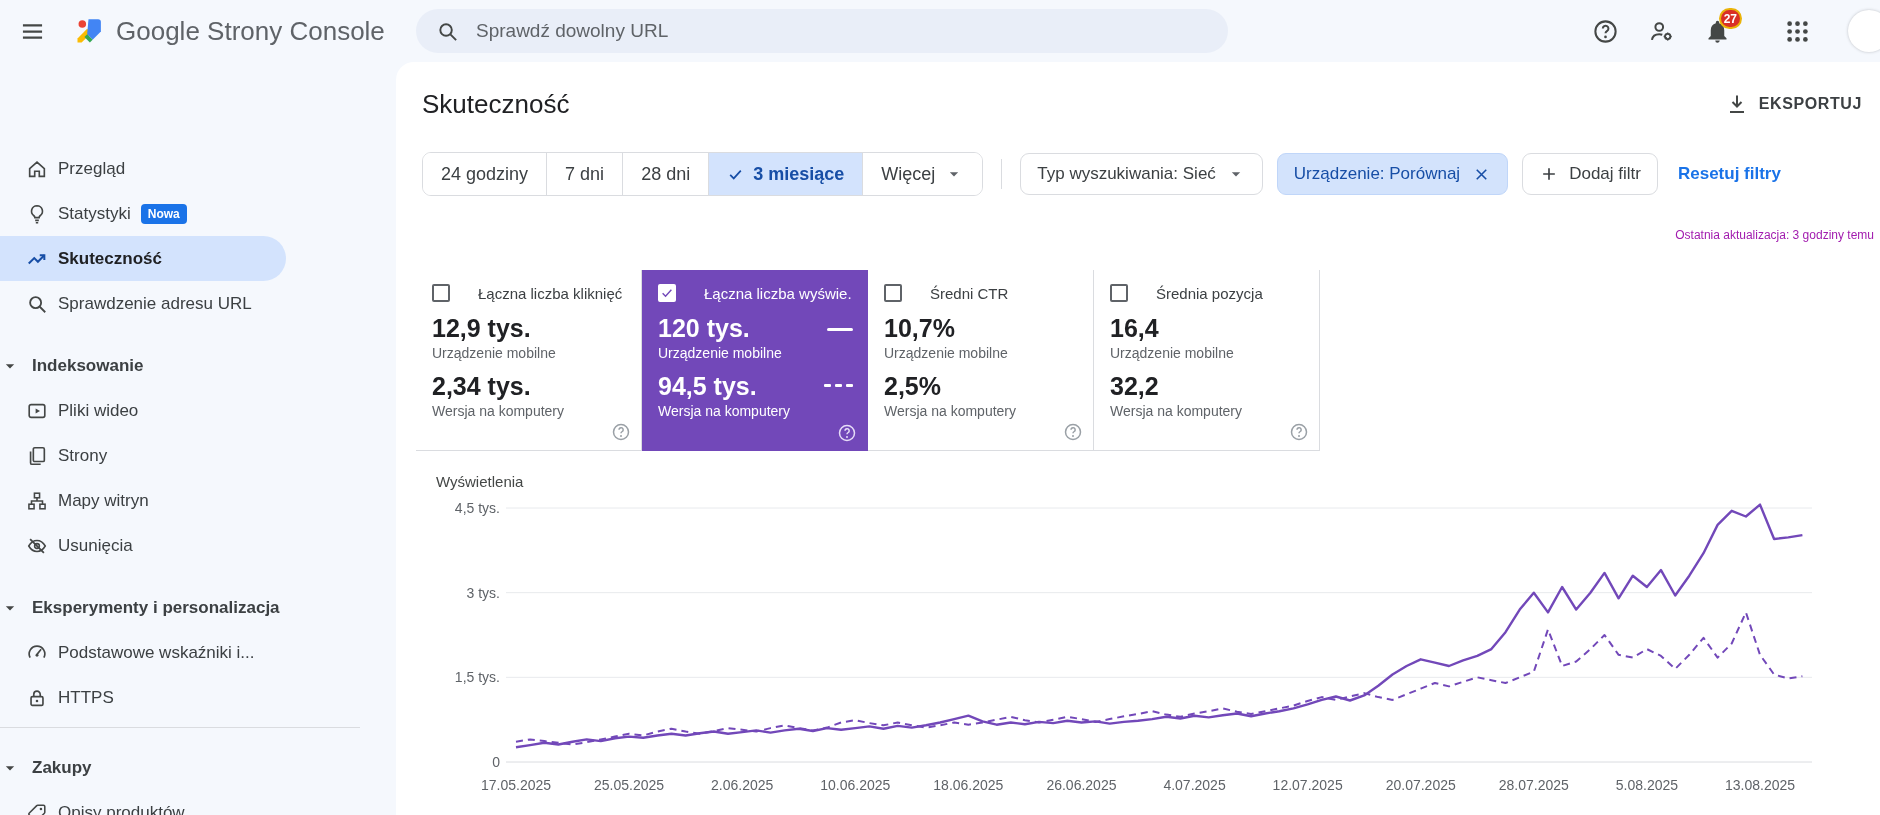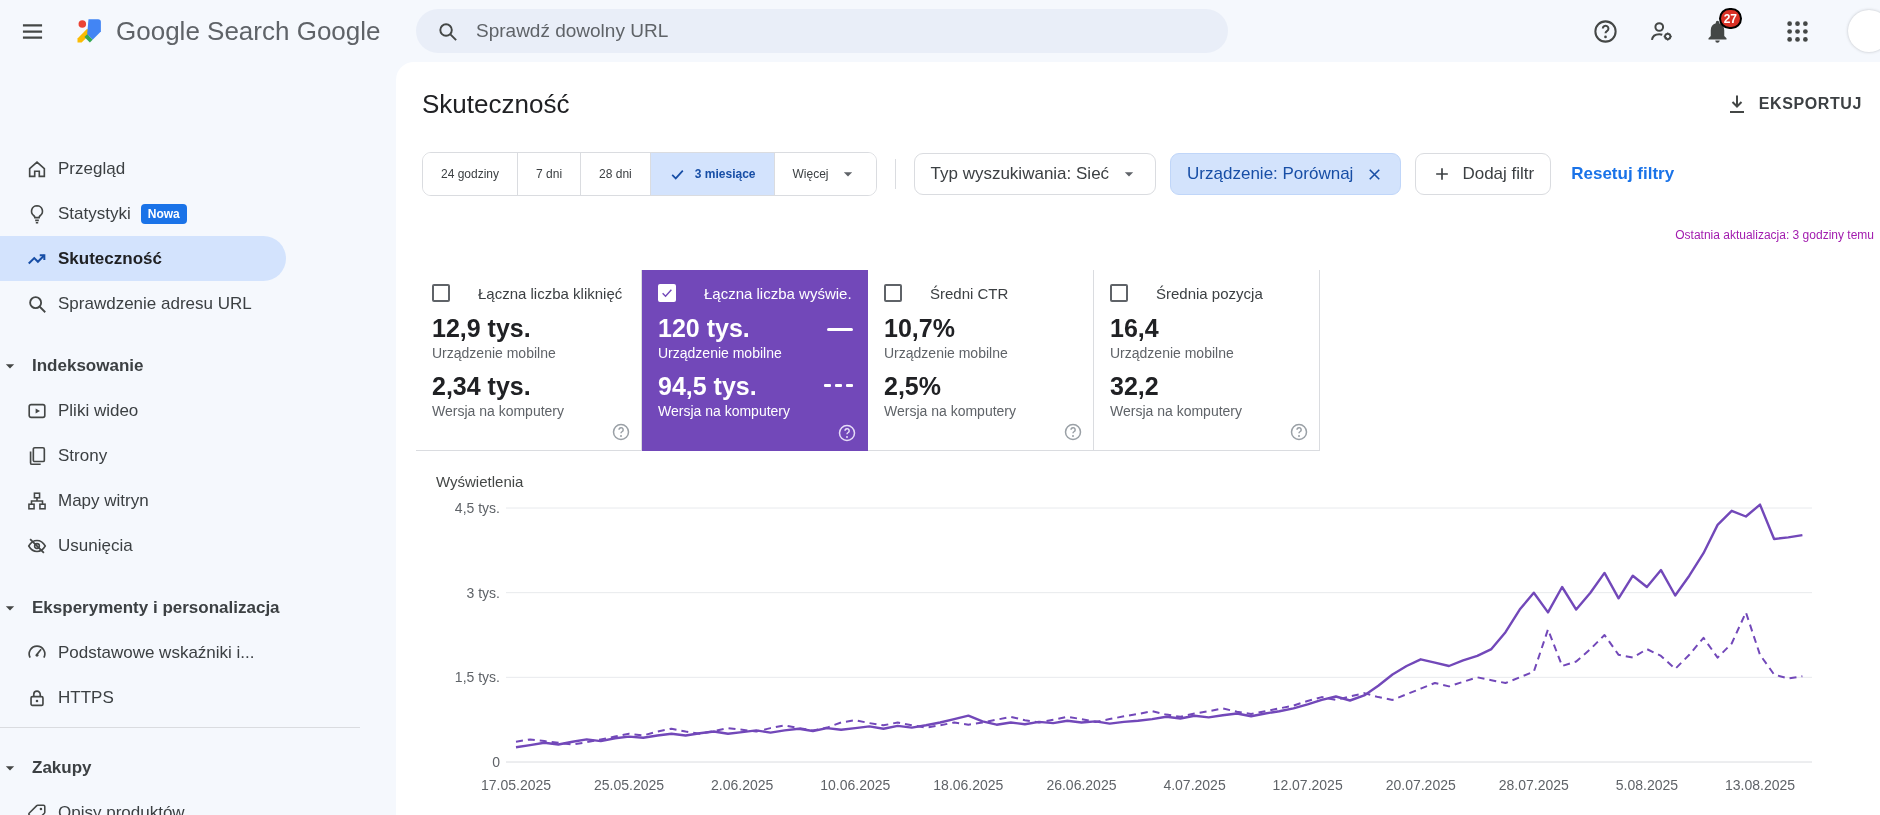--- a/index.html
+++ b/index.html
@@ -22,21 +22,21 @@
   .searchbox .s-ic{width:23px;height:23px;color:#444746;}
   .searchbox input{flex:1;border:none;background:transparent;outline:none;font-size:19px;color:#202124;}
   .searchbox input::placeholder{color:#5f6368;}
   .hdr-actions{position:absolute;right:0;top:0;height:62px;display:flex;align-items:center;gap:22px;}
   .icon-btn{width:34px;height:34px;border:none;background:none;color:#444746;position:relative;
             display:flex;align-items:center;justify-content:center;padding:0;}
   .icon-btn [data-icon]{width:27px;height:27px;}
   .apps-btn{margin-left:24px;}
   .bell-badge{position:absolute;top:-6px;right:-8px;min-width:21px;height:21px;border-radius:11px;
               background:#d93025;color:#fff;font-size:12px;font-weight:bold;display:flex;align-items:center;
-              justify-content:center;padding:0 3px;border:2px solid #000000;box-sizing:border-box;}
+              justify-content:center;padding:0 3px;border:2px solid #eab308;box-sizing:border-box;}
   .avatar{width:42px;height:42px;border-radius:50%;background:#ffffff;box-shadow:0 0 3px rgba(60,64,67,.3);
           margin-left:12px;margin-right:-10px;flex:none;border:none;}
 
   
   .sidebar{position:absolute;top:62px;left:0;width:396px;bottom:0;padding-top:84px;box-sizing:border-box;}
   .sb-item{height:45px;display:flex;align-items:center;padding-left:26px;cursor:pointer;}
   .sb-icon{width:22px;height:22px;color:#444746;flex:none;}
   .sb-label{font-size:17px;color:#3c4043;margin-left:10px;white-space:nowrap;}
   .sb-item.selected{background:#d3e3fd;width:286px;border-radius:0 23px 23px 0;box-sizing:border-box;}
   .sb-item.selected .sb-icon{color:#174ea6;}
@@ -51,21 +51,21 @@
   
   .main{position:absolute;left:396px;top:62px;right:0;bottom:0;background:#fff;border-top-left-radius:18px;}
   .title-row{position:absolute;top:24px;left:26px;right:10px;display:flex;align-items:center;justify-content:space-between;}
   .page-title{font-size:26px;font-weight:normal;color:#202124;margin:0;}
   .export-btn{display:flex;align-items:center;gap:10px;background:none;border:none;font-size:16px;
               font-weight:bold;color:#3c4043;letter-spacing:.6px;padding:6px 8px;}
   .export-btn [data-icon]{width:24px;height:24px;color:#444746;}
 
   .filter-row{position:absolute;top:90px;left:26px;display:flex;align-items:center;gap:14px;}
   .segmented{display:flex;border:1px solid #dadce0;border-radius:9px;overflow:hidden;height:42px;background:#fff;}
-  .seg-btn{display:flex;align-items:center;gap:9px;padding:0 18px;font-size:12px;color:#3c4043;background:#fff;
+  .seg-btn{display:flex;align-items:center;gap:9px;padding:0 18px;font-size:18px;color:#3c4043;background:#fff;
            border:none;border-left:1px solid #dadce0;height:100%;}
   .seg-btn:first-child{border-left:none;}
   .seg-btn.selected{background:#d3e3fd;color:#174ea6;font-weight:bold;}
   .seg-check{width:17px;height:17px;color:#174ea6;}
   .caret-wrap{width:20px;height:20px;color:#5f6368;}
   .vsep{width:1px;height:30px;background:#dadce0;margin:0 4px;}
   .filter-btn{display:flex;align-items:center;gap:10px;height:42px;padding:0 16px;border:1px solid #dadce0;
               border-radius:9px;background:#fff;font-size:17px;color:#3c4043;}
   .filter-chip{display:flex;align-items:center;gap:12px;height:42px;padding:0 16px;border:1px solid #c0d6f9;
                border-radius:9px;background:#d3e3fc;font-size:17px;color:#174ea6;}
@@ -118,21 +118,21 @@
     </button>
     <div class="logo">
       <span class="logo-icon" data-icon="logo">
           <svg viewBox="0 0 48 48">
             <path d="M8 34 22 20l6 6-14 14H8z" fill="#fbbc04"></path>
             <circle cx="15" cy="13" r="5.5" fill="#ea4335"></circle>
             <path d="M24 6h14a4 4 0 0 1 4 4v14L30 36l-8-8z" fill="#4285f4"></path>
             <path d="M22 28l8 8-4 4-8-8z" fill="#34a853"></path>
           </svg>
         </span>
-      <span class="logo-text">Google Search Google</span>
+      <span class="logo-text">Google Strony Console</span>
     </div>
     <div class="searchbox">
       <span class="s-ic" data-icon="search">
           <svg viewBox="0 0 24 24">
             <circle cx="10.5" cy="10.5" r="6" fill="none" stroke="currentColor" stroke-width="2"></circle>
             <path d="M15 15l6 6" stroke="currentColor" stroke-width="2"></path>
           </svg>
         </span>
       <input placeholder="Sprawdź dowolny URL" style="">
     </div>

